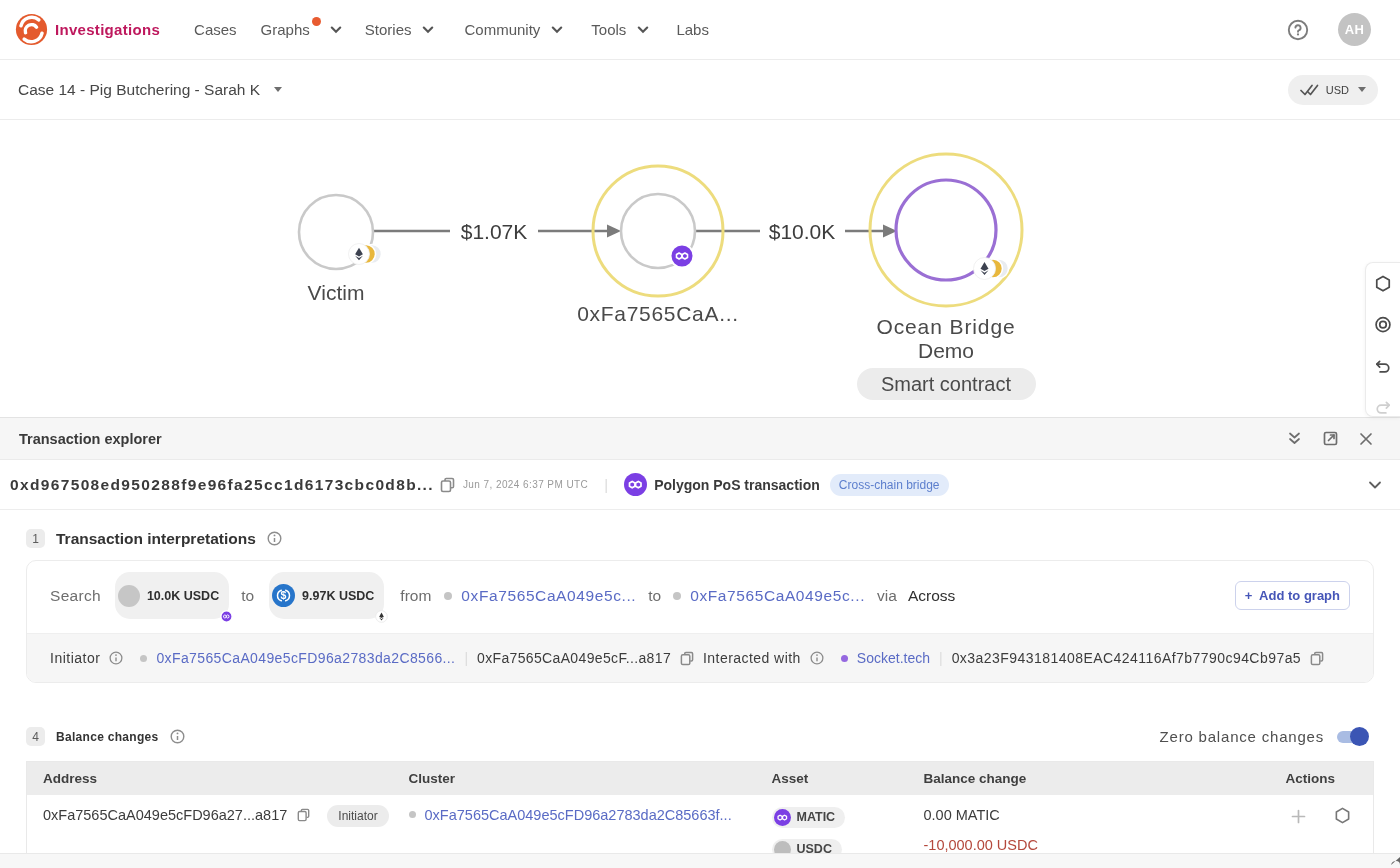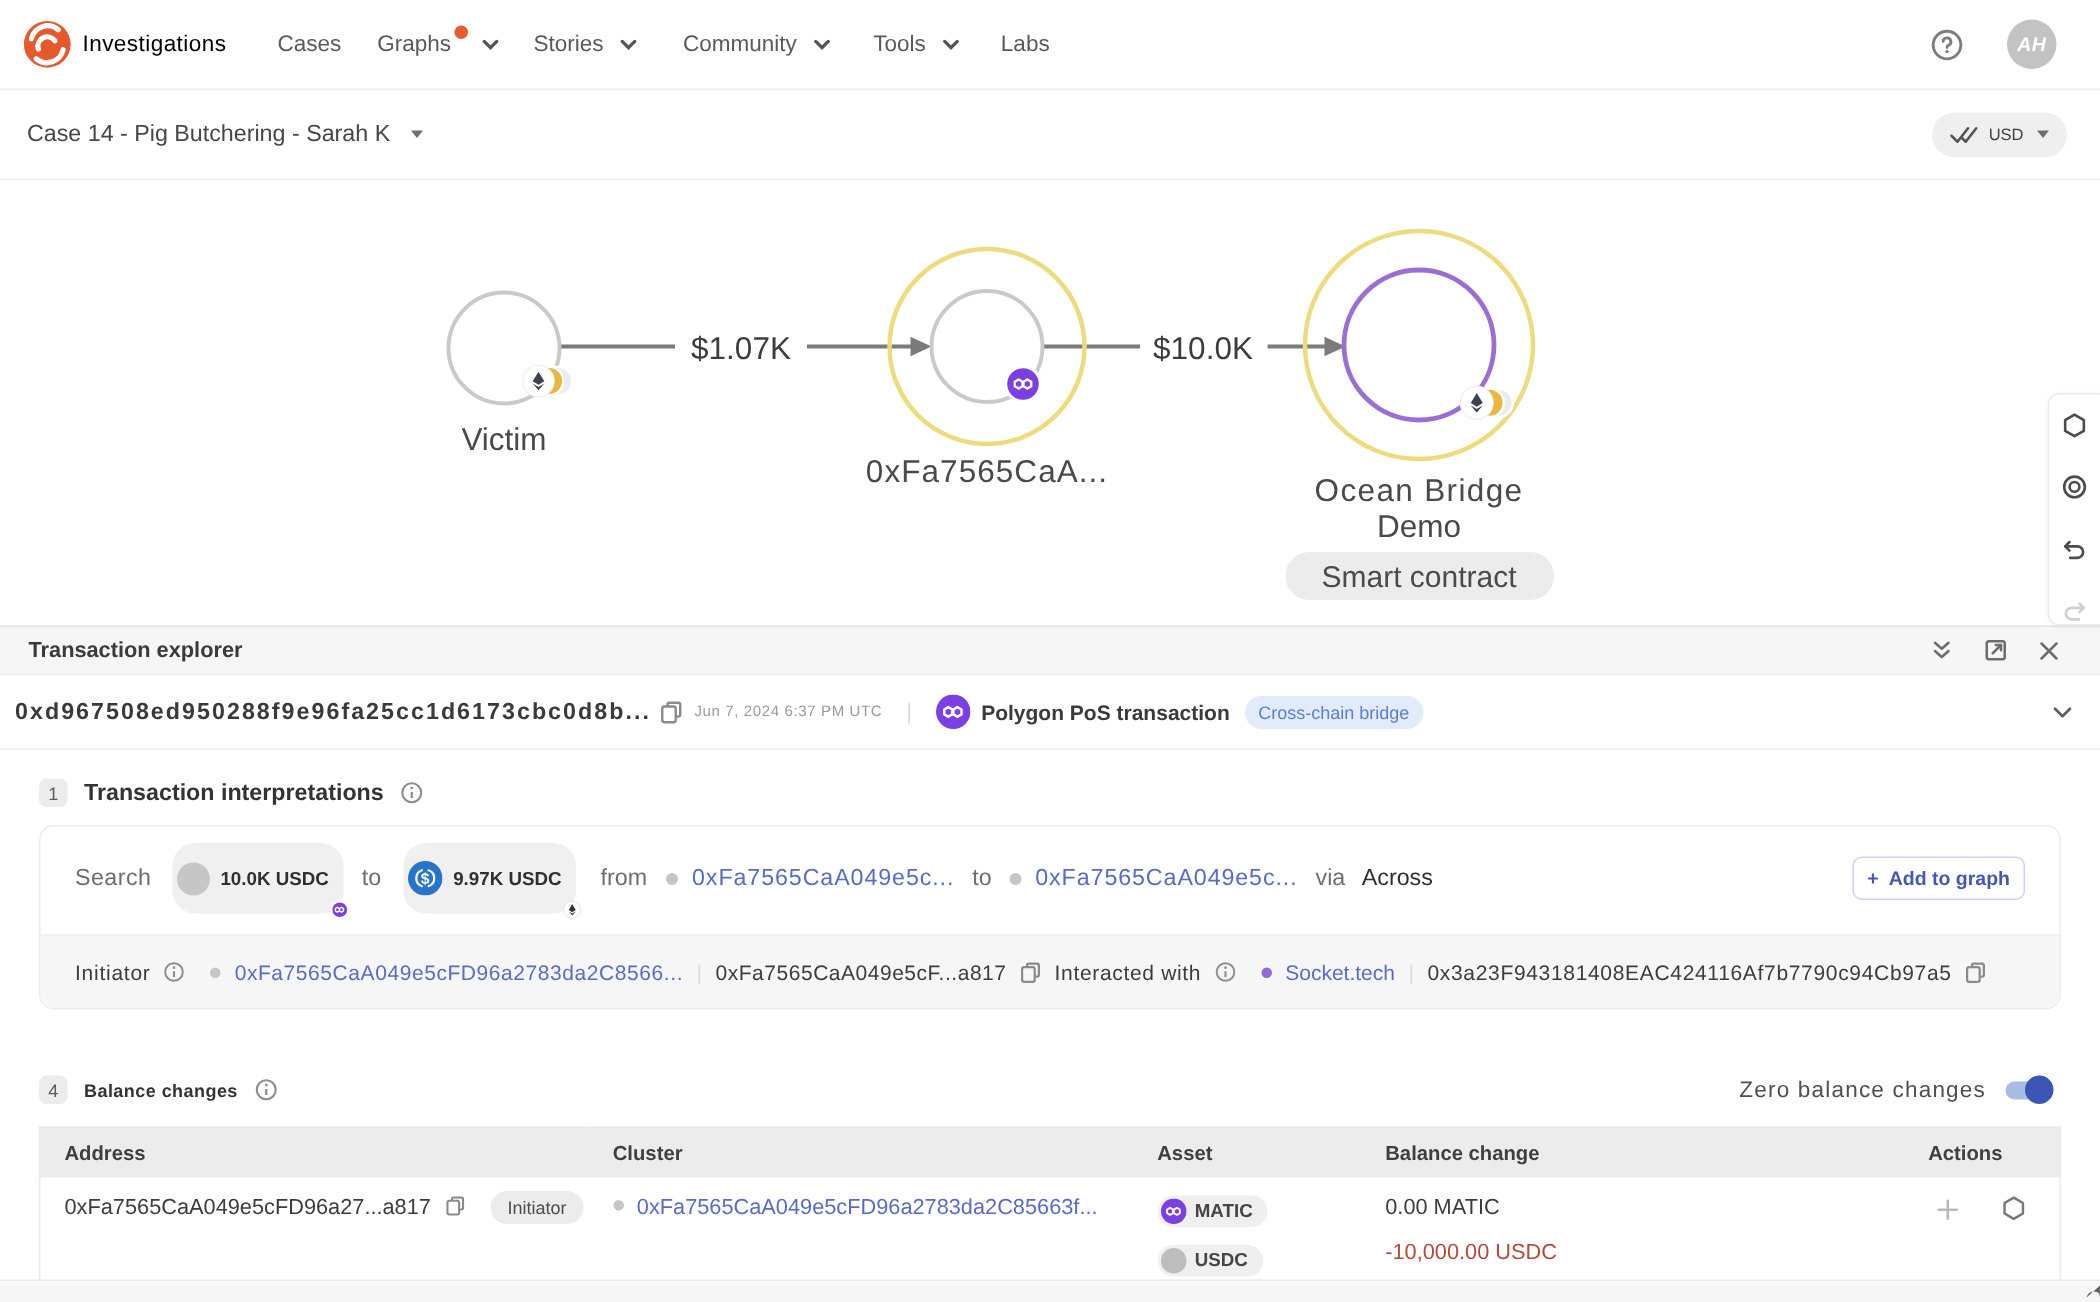--- a/index.html
+++ b/index.html
@@ -1,35 +1,35 @@
 <!DOCTYPE html>
 <html><head>
 <meta charset="utf-8">
 <style>
 * { margin:0; padding:0; box-sizing:border-box; }
 html,body { width:1400px; height:868px; overflow:hidden; background:#fff;
   font-family:"Liberation Sans", sans-serif; color:#3e3e3e; }
 .topnav { height:60px; border-bottom:1px solid #ececec; display:flex; align-items:center; padding:0 29px 0 15px; }
 .logo { width:33px; height:33px; margin-right:7px; }
-.brand { font-size:15px; font-weight:normal; color:#000000; letter-spacing:.3px; }
+.brand { font-size:15px; font-weight:bold; color:#be185d; letter-spacing:.3px; }
 .nav { display:flex; align-items:center; margin-left:34px; }
 .nav .item { display:flex; align-items:center; color:#5a5a5a; font-size:15px; margin-right:0; }
 .chev { width:12px; height:12px; margin-left:11px; }
 .navdot { width:9px; height:9px; border-radius:50%; background:#e85b30; position:relative; top:-8px; left:2px; }
 .topright { margin-left:auto; display:flex; align-items:center; gap:29px; }
-.avatar { width:33px; height:33px; border-radius:50%; background:#c3c3c3; color:#fff; font-size:13px; font-weight:bold; display:flex; align-items:center; justify-content:center; letter-spacing:.3px;font-style:italic; }
+.avatar { width:33px; height:33px; border-radius:50%; background:#c3c3c3; color:#fff; font-size:13px; font-weight:bold; display:flex; align-items:center; justify-content:center; letter-spacing:.3px; }
 .casebar { height:60px; border-bottom:1px solid #ececec; display:flex; align-items:center; padding:0 22px 0 18px; }
 .casetitle { font-size:15.5px; color:#474747; font-weight:500; }
 .caret { display:inline-block; width:0; height:0; border-left:4.5px solid transparent; border-right:4.5px solid transparent; border-top:5.5px solid #6e6e6e; margin-left:14px; }
 .usdpill { margin-left:auto; background:#efefef; border-radius:15px; height:30px; display:flex; align-items:center; padding:0 12px; gap:7px; font-size:11px; color:#3f3f3f; }
 .graph { position:relative; height:297px; }
 .searchbox { position:absolute; left:17px; top:13px; width:148px; height:41px; border:1px solid #ececec; border-radius:6px; display:flex; align-items:center; padding:0 12px; gap:10px; background:#fff; }
 .searchbox span { color:#cbcbcb; font-size:15px; }
 .toolbar { position:absolute; right:0; top:142px; width:35px; height:155px; background:#fff; border:1px solid #ebebeb; border-right:none; border-radius:8px 0 0 8px; box-shadow:0 1px 4px rgba(0,0,0,.05); display:flex; flex-direction:column; align-items:center; gap:24px; padding-top:12px; overflow:hidden; }
-.txheader { height:33px; background:#f6f6f6; border-top:1px solid #e3e3e3; border-bottom:1px solid #ebebeb; display:flex; align-items:center; padding:0 27px 0 19px; }
+.txheader { height:43px; background:#f6f6f6; border-top:1px solid #e3e3e3; border-bottom:1px solid #ebebeb; display:flex; align-items:center; padding:0 27px 0 19px; }
 .txheader .title { font-size:14.5px; font-weight:bold; color:#3a3a3a; }
 .txheader .icons { margin-left:auto; display:flex; align-items:center; gap:21px; }
 .hashrow { height:50px; border-bottom:1px solid #ededed; display:flex; align-items:center; padding:0 18px 0 10px; }
 .hash { font-size:15.5px; font-weight:bold; color:#3a3a3a; letter-spacing:1.35px; }
 .date { color:#9a9a9a; font-size:10px; margin-left:8px; letter-spacing:.42px; }
 .vsep { color:#dcdcdc; font-size:15px; margin:0 16px; }
 .ptx { font-size:14px; font-weight:bold; color:#3a3a3a; margin-left:7px; }
 .ccb { background:#e2ebfa; color:#5c7ecd; font-size:12px; border-radius:12px; padding:4px 9px; margin-left:10px; }
 .content { padding:0 26px; }
 .sechead { display:flex; align-items:center; margin-top:19px; gap:11px; }

